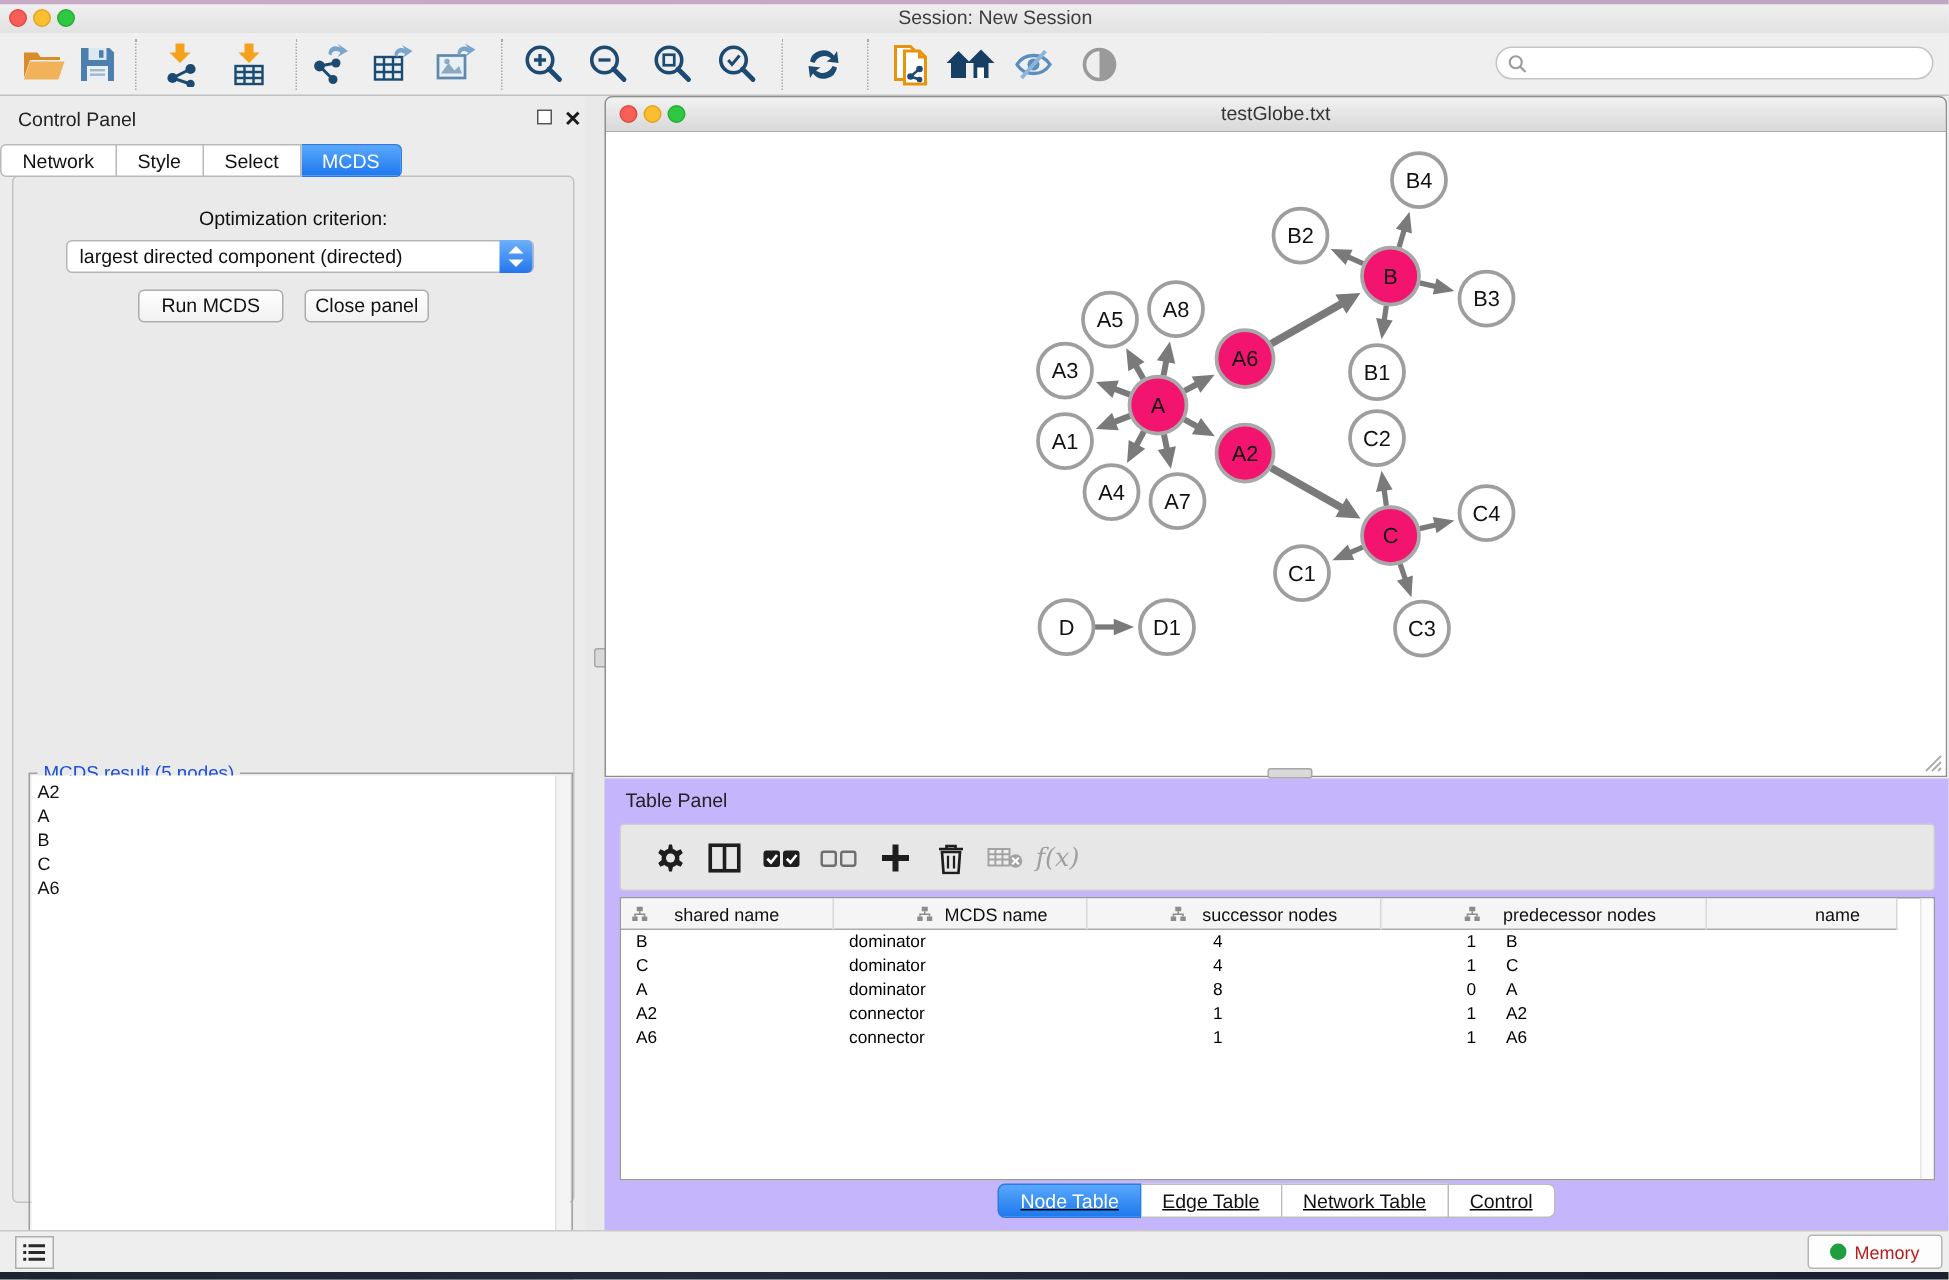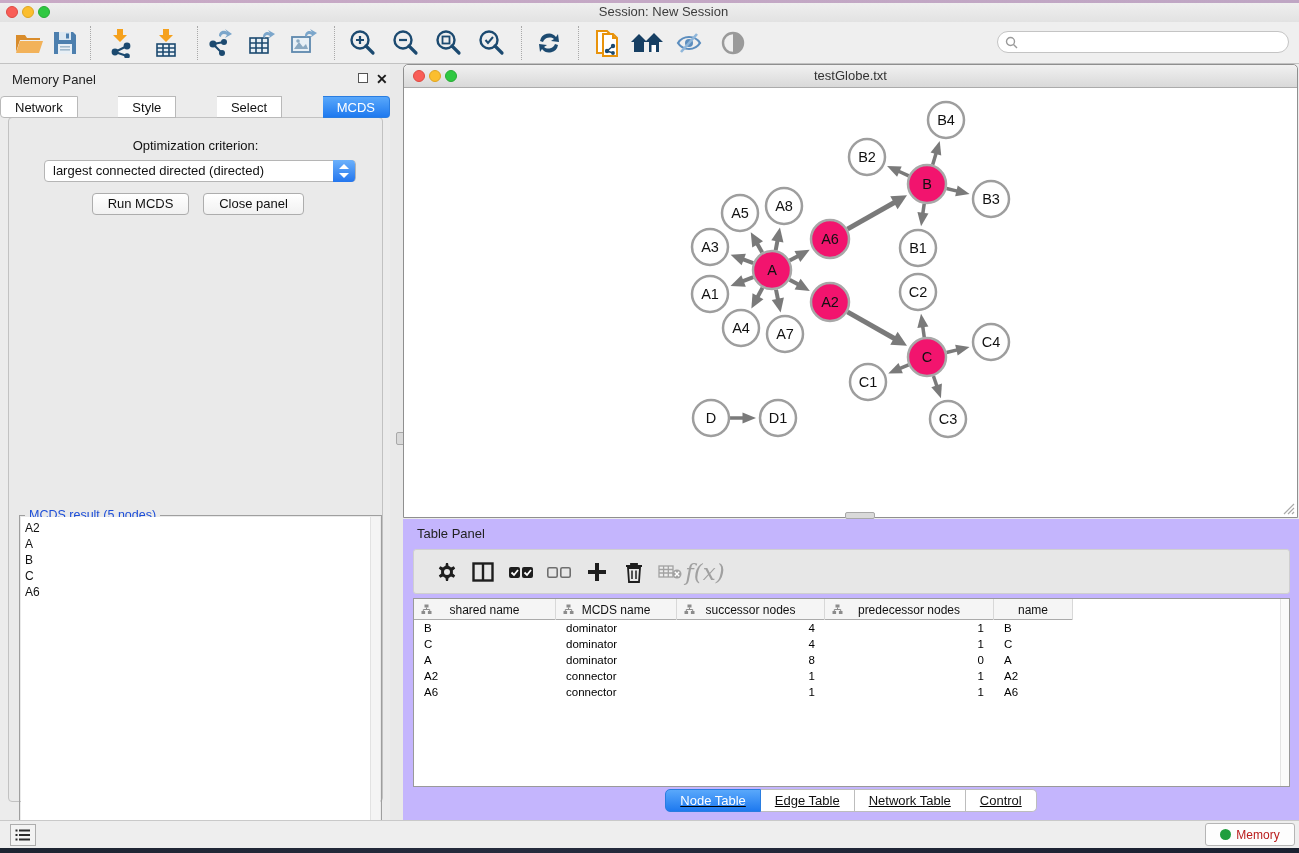--- a/index.html
+++ b/index.html
@@ -25,35 +25,35 @@
   .tb-sep { position:absolute; top:4px; height:34px; width:0; border-left:1px dotted #a9a9a9; }
   #toolbar-search { position:absolute; left:997px; top:9px; width:292px; height:22px; background:#fff; border:1px solid #c4c4c4; border-radius:11px; display:flex; align-items:center; padding-left:7px; }
   #toolbar-search input { border:none; outline:none; font-size:12px; width:250px; background:transparent; }
 
   
   #control-panel { left:0; top:64px; width:390px; height:756px; background:#ececec; }
   #cp-header { position:absolute; left:0; top:0; width:100%; height:30px; }
   #cp-title { position:absolute; left:12px; top:8px; font-size:13px; color:#222; }
   .float-box { position:absolute; width:10px; height:10px; border:1.5px solid #555; background:#fff; }
   .close-x { position:absolute; font-size:14px; font-weight:bold; color:#1a1a1a; line-height:12px; }
-  #cp-tabs { position:absolute; left:0; top:32px; width:100%; height:22px; display:flex; justify-content:space-between; z-index:3; }
+  #cp-tabs { position:absolute; left:0; top:32px; width:100%; height:22px; display:flex; justify-content:flex-start; z-index:3; }
   .cp-tab { height:22px; padding:0 14px; background:#fff; border:1px solid #b9b9b9; border-left:none; font-size:13px; line-height:21px; color:#111; }
   .cp-tab:first-child { border-left:1px solid #b9b9b9; border-radius:4px 0 0 4px; }
   .cp-tab:last-child { border-radius:0 4px 4px 0; }
   .cp-tab.selected { background:linear-gradient(#59a8fb,#1e79ef); color:#fff; border-color:#2a7de0; }
   #cp-container { position:absolute; left:8px; top:53px; width:375px; height:685px; background:#eaeaea; border:1px solid #c2c2c2; border-radius:4px; }
   #opt-label { position:absolute; left:0; top:20px; width:100%; text-align:center; font-size:13px; color:#111; }
   #criterion-select { position:absolute; left:35px; top:42px; width:312px; height:22px; background:#fff; border:1px solid #b5b5b5; border-radius:4px; font-size:13px; line-height:20px; padding-left:8px; color:#111; }
   #criterion-stepper { position:absolute; right:0; top:-1px; width:22px; height:22px; background:linear-gradient(#6cb1fb,#2476ee); border-radius:0 4px 4px 0; }
   .stp-up, .stp-dn { position:absolute; left:6px; width:0; height:0; border-left:5px solid transparent; border-right:5px solid transparent; }
   .stp-up { top:4px; border-bottom:5px solid #fff; }
   .stp-dn { bottom:4px; border-top:5px solid #fff; }
   .cp-btn { position:absolute; top:75px; height:22px; background:linear-gradient(#ffffff,#f1f1f1); border:1px solid #adadad; border-radius:4px; font-size:13px; color:#111; text-align:center; line-height:20px; }
   #run-btn { left:83px; width:97px; }
-  #close-btn { left:194px; width:101px; }
+  #close-btn { left:194px; width:83px; }
   #mcds-result { position:absolute; left:10px; top:397px; width:363px; height:338px; border:1px solid #9f9f9f; }
   #mcds-legend { position:absolute; left:5px; top:-8px; background:#eaeaea; padding:0 4px; font-size:12.5px; color:#1d4ed8; }
   #mcds-list { position:absolute; left:1px; top:1px; width:351px; height:334px; background:#fff; font-size:12px; color:#111; padding:3px 0 0 4px; }
   #mcds-list div { line-height:16px; }
   #mcds-scroll { position:absolute; right:1px; top:1px; width:10px; height:334px; background:#f4f4f4; border-left:1px solid #e2e2e2; }
 
   
   #v-divider { left:390px; top:64px; width:13px; height:756px; background:#e9e9e9; }
   #v-handle { left:396px; top:432px; width:8px; height:13px; background:#d9d9d9; border:1px solid #a8a8a8; border-radius:2px; }
   #h-handle { left:845px; top:512px; width:13px; height:7px; background:#d9d9d9; border:1px solid #a8a8a8; border-radius:2px; z-index:5; }
@@ -63,23 +63,23 @@
   #nw-titlebar { position:absolute; left:0; top:0; width:100%; height:23px; background:linear-gradient(#f1f1f1,#d9d9d9); border-bottom:1px solid #ababab; border-radius:5px 5px 0 0; }
   #nw-title { width:100%; text-align:center; font-size:13px; color:#333; line-height:22px; }
   #nw-canvas { position:absolute; left:0; top:23px; width:893px; height:429px; background:#fff; }
   #nw-grip { position:absolute; right:2px; bottom:2px; width:14px; height:14px; }
 
   
   #table-panel { left:403px; top:519px; width:896px; height:301px; background:#c4b5fd; }
   #tp-title { position:absolute; left:14px; top:7px; font-size:13px; color:#222; }
   #tp-toolbar { position:absolute; left:10px; top:30px; width:877px; height:45px; background:#e7e7e7; border:1px solid #cfcfcf; border-radius:3px; }
   .tp-icon { position:absolute; top:7px; width:32px; height:30px; display:flex; align-items:center; justify-content:center; }
-  #fx-icon { font-family:"DejaVu Serif", serif; font-style:italic; font-size:23px; color:#a0a0a0; }
+  #fx-icon { font-family:"DejaVu Serif", serif; font-style:italic; font-size:17px; color:#a0a0a0; }
   #data-table { position:absolute; left:10px; top:79px; width:877px; height:189px; background:#fff; border:1px solid #9a9a9a; }
-  #dt-header { position:absolute; left:0; top:0; height:21px; display:flex; background:#f5f5f5; border-bottom:1px solid #ababab; }
+  #dt-header { position:absolute; left:0; top:0; height:21px; display:flex; background:#f5f5f5; border-bottom:1px solid #ababab;gap:48px; }
   .dt-hcell { position:relative; height:21px; border-right:1px solid #d8d8d8; display:flex; align-items:center; justify-content:center; font-size:12px; color:#111; }
   .dt-hicon { position:absolute; left:7px; top:5px; }
   #dt-rows { position:absolute; left:0; top:21px; width:100%; }
   .dt-row { display:flex; height:16px; }
   .dt-cell { font-size:11.5px; color:#000; line-height:16px; overflow:hidden; white-space:nowrap; }
   #dt-scroll { position:absolute; right:0; top:0; width:9px; height:187px; background:#fbfbfb; border-left:1px solid #e4e4e4; }
   #tp-tabs { position:absolute; left:0; top:270px; width:100%; height:23px; display:flex; justify-content:center;text-decoration:underline; }
   .tp-tab { height:23px; padding:0 14px; background:#fff; border:1px solid #bdbdbd; border-left:none; font-size:13px; line-height:21px; color:#111; }
   .tp-tab:first-child { border-left:1px solid #bdbdbd; border-radius:5px 0 0 5px; }
   .tp-tab:last-child { border-radius:0 5px 5px 0; }
@@ -238,34 +238,34 @@
     <svg width="13" height="13" viewBox="0 0 13 13">
         <circle cx="5.5" cy="5.5" r="4" fill="none" stroke="#9a9a9a" stroke-width="1.4"></circle>
         <path d="M8.5 8.5 L12 12" stroke="#9a9a9a" stroke-width="1.4"></path>
       </svg>
     <input type="text" placeholder="" style="">
   </div>
 </div>
 
 <div id="control-panel" class="abs">
   <div id="cp-header">
-    <span id="cp-title">Memory Panel</span>
+    <span id="cp-title">Control Panel</span>
     <span class="float-box" style="left:358px; top:9px"></span>
     <span class="close-x" style="left:376px; top:9px">✕</span>
   </div>
   <div id="cp-tabs">
       <div class="cp-tab">Network</div>
       <div class="cp-tab">Style</div>
       <div class="cp-tab">Select</div>
       <div class="cp-tab selected">MCDS</div>
     </div>
   <div id="cp-container">
     <div id="opt-label">Optimization criterion:</div>
     <div id="criterion-select">
-      <span>largest connected directed (directed)</span>
+      <span>largest directed component (directed)</span>
       <span id="criterion-stepper">
           <span class="stp-up"></span>
           <span class="stp-dn"></span>
         </span>
     </div>
     <div class="cp-btn" id="run-btn">Run MCDS</div>
     <div class="cp-btn" id="close-btn">Close panel</div>
     <div id="mcds-result">
       <span id="mcds-legend">MCDS result (5 nodes)</span>
       <div id="mcds-list">

